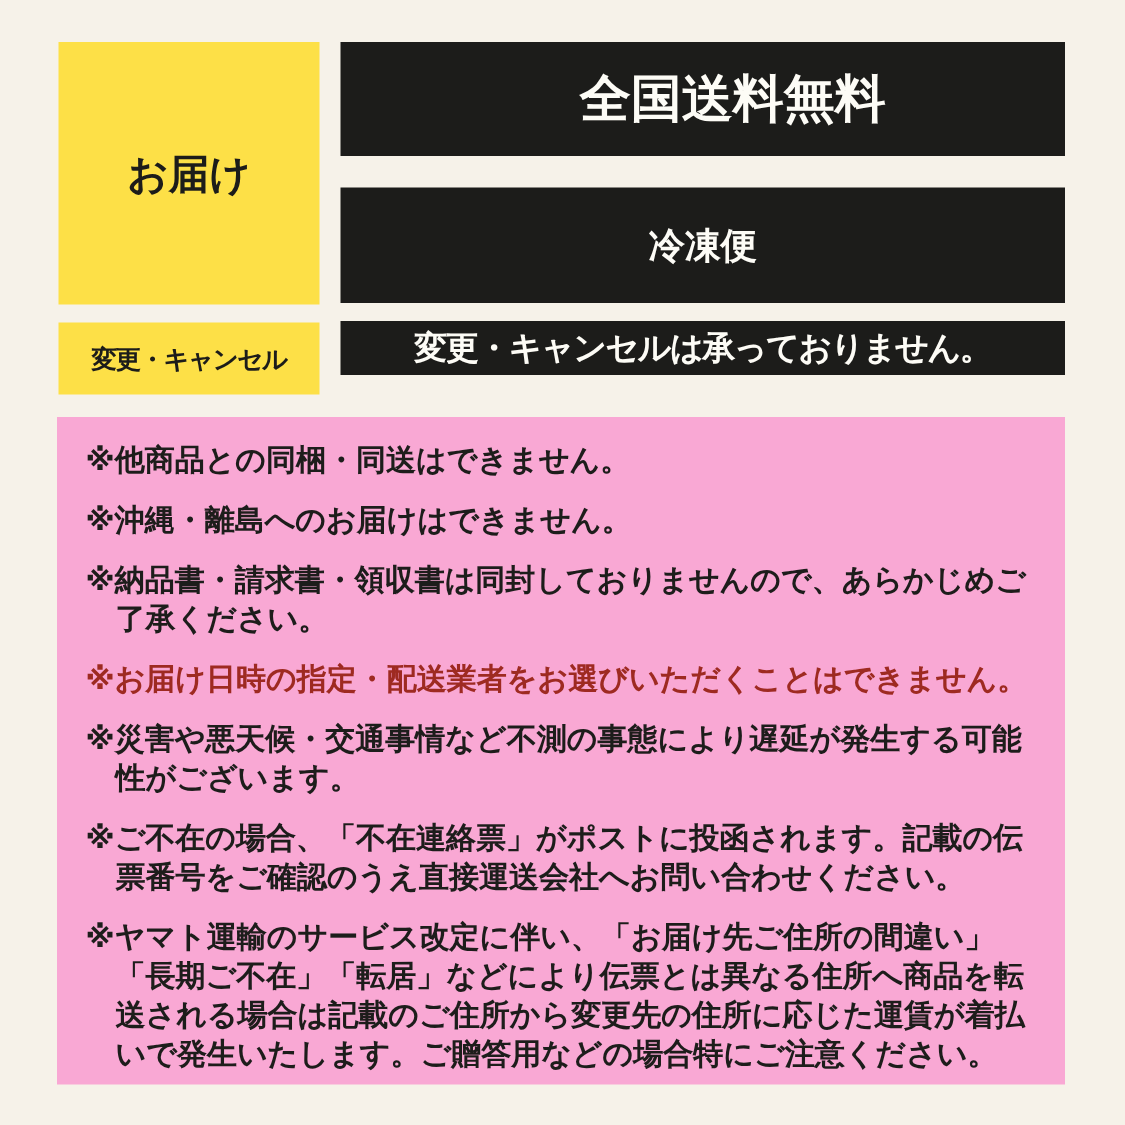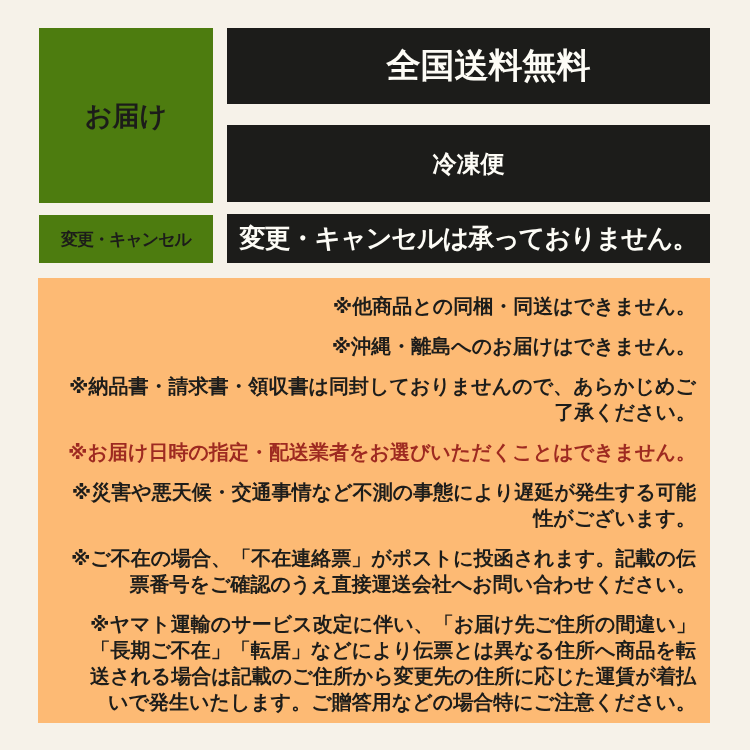--- a/index.html
+++ b/index.html
@@ -11,21 +11,21 @@
     height: 750px;
     position: relative;
     overflow: hidden;
     background: #f6f2e9;
     font-family: "DejaVu Sans", "Liberation Sans", sans-serif;
   }
   .abs { position: absolute; box-sizing: border-box; }
 
   
   .label-cell {
-    background: #4d7c0f;
+    background: #fde047;
     color: #1c1c1a;
     display: flex;
     align-items: center;
     justify-content: center;
     font-family: "DejaVu Serif", "Liberation Serif", serif;
     font-weight: 600;
     font-feature-settings: "palt";
   }
   .label-delivery { left: 39px; top: 28px; width: 174px; height: 175px; font-size: 27px; }
   .label-cancel   { left: 39px; top: 215px; width: 174px; height: 48px; font-size: 17px; letter-spacing: -1px; }
@@ -37,30 +37,29 @@
     display: flex;
     align-items: center;
     justify-content: center;
     font-family: "DejaVu Serif", "Liberation Serif", serif;
     font-weight: 600;
     font-feature-settings: "palt";
     white-space: nowrap;
   }
   .badge-shipping { left: 227px; top: 28px;  width: 483px; height: 76px; font-size: 34px; padding-left: 40px; }
   .badge-frozen   { left: 227px; top: 125px; width: 483px; height: 77px; font-size: 24px; }
-  .badge-cancel   { left: 227px; top: 214px; width: 483px; height: 49px; font-size: 26px; letter-spacing: -1px; }
+  .badge-cancel   { left: 227px; top: 214px; width: 483px; height: 36px; font-size: 22px; letter-spacing: -1px; }
 
   
   .notes-panel {
     left: 38px; top: 278px;
     width: 672px; height: 445px;
-    background: #fdba74;
+    background: #f9a8d4;
     padding: 15px 14px 8px 19px;
     overflow: hidden;
-    text-align: right;
   }
   .note {
     margin: 0 0 14px 0;
     padding-left: 20px;
     text-indent: -20px;
     font-size: 20px;
     line-height: 26px;
     font-weight: 700;
     color: #1d1d1b;
     font-feature-settings: "palt";

